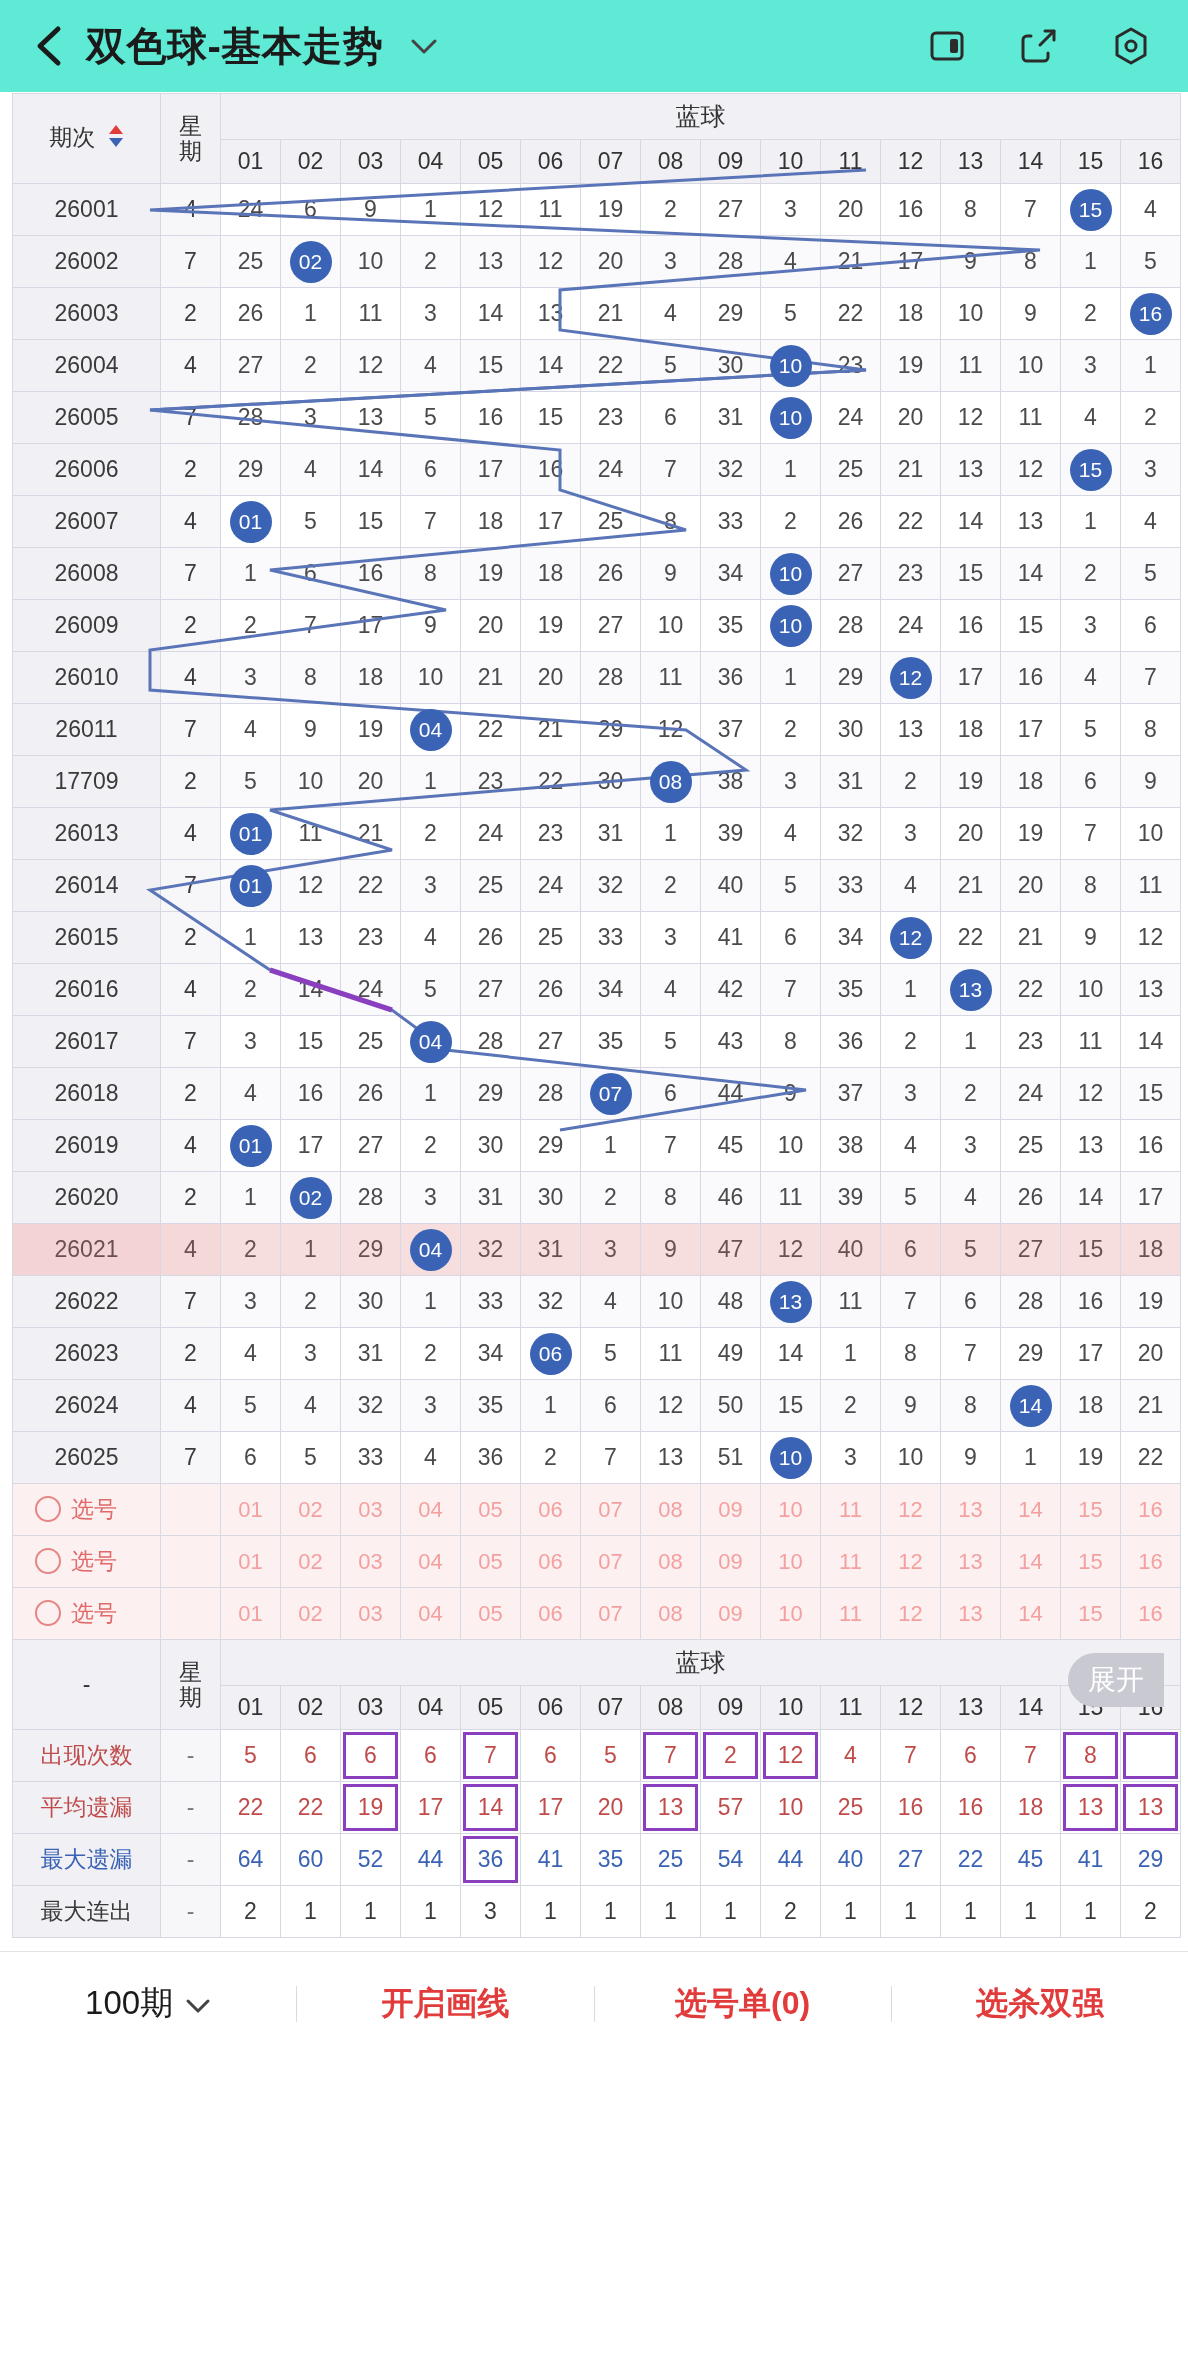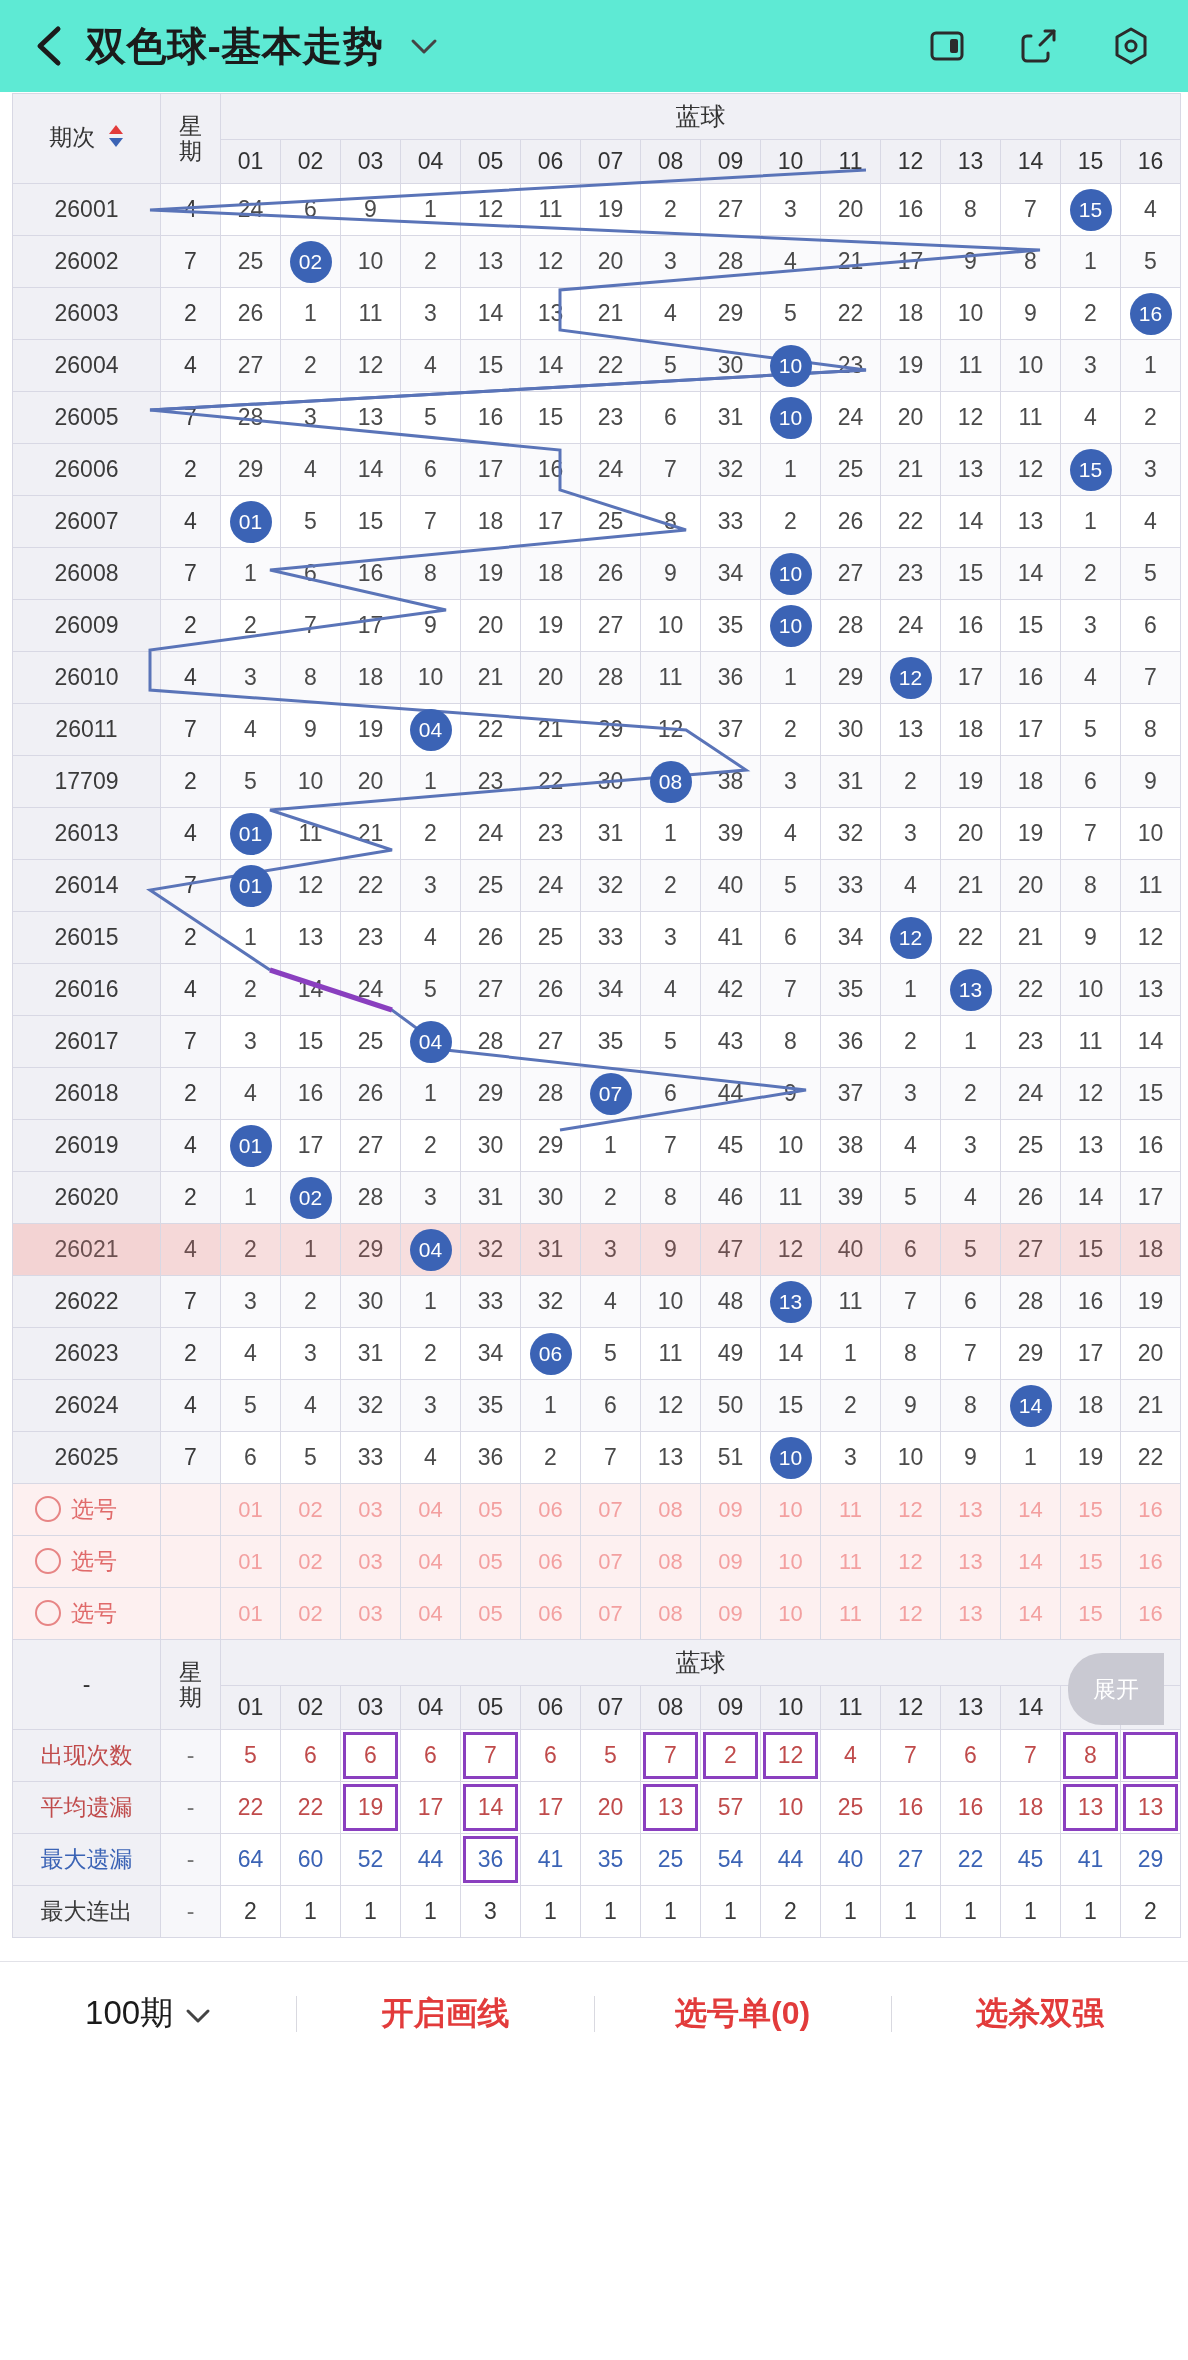--- a/index.html
+++ b/index.html
@@ -128,39 +128,39 @@
     content:"";
     position:absolute; left:2px; right:2px; top:2px; bottom:2px;
     border:3px solid #8a3fbf;
     pointer-events:none;
   }
 
   
   .expand-btn {
     position:absolute;
     right: 12px;
-    width: 96px; height: 72px;
+    width: 96px; height: 54px;
     background:#c9c9d2;
     color:#fff;
-    font-size:23px;
+    font-size:28px;
     display:flex; align-items:center; justify-content:center;
     border-radius: 34px 0 0 34px;
     z-index: 20;
   }
 
   
   .lines { position:absolute; left:0; top:0; pointer-events:none; z-index:2; }
 
   
   .footer {
     height: 104px;
     display:flex;
     align-items:center;
     border-top: 1px solid #e2e2e8;
-    margin-top: 22px;
+    margin-top: 12px;
   }
   .footer .fitem {
     flex:1;
     text-align:center;
     font-size:32px;
     color:#e23b3b;
     font-weight: bold;
     position:relative;
   }
   .footer .fitem.first { color:#1b1b1b; font-weight:normal; font-size:33px; display:flex; align-items:center; justify-content:center; gap:12px;}

